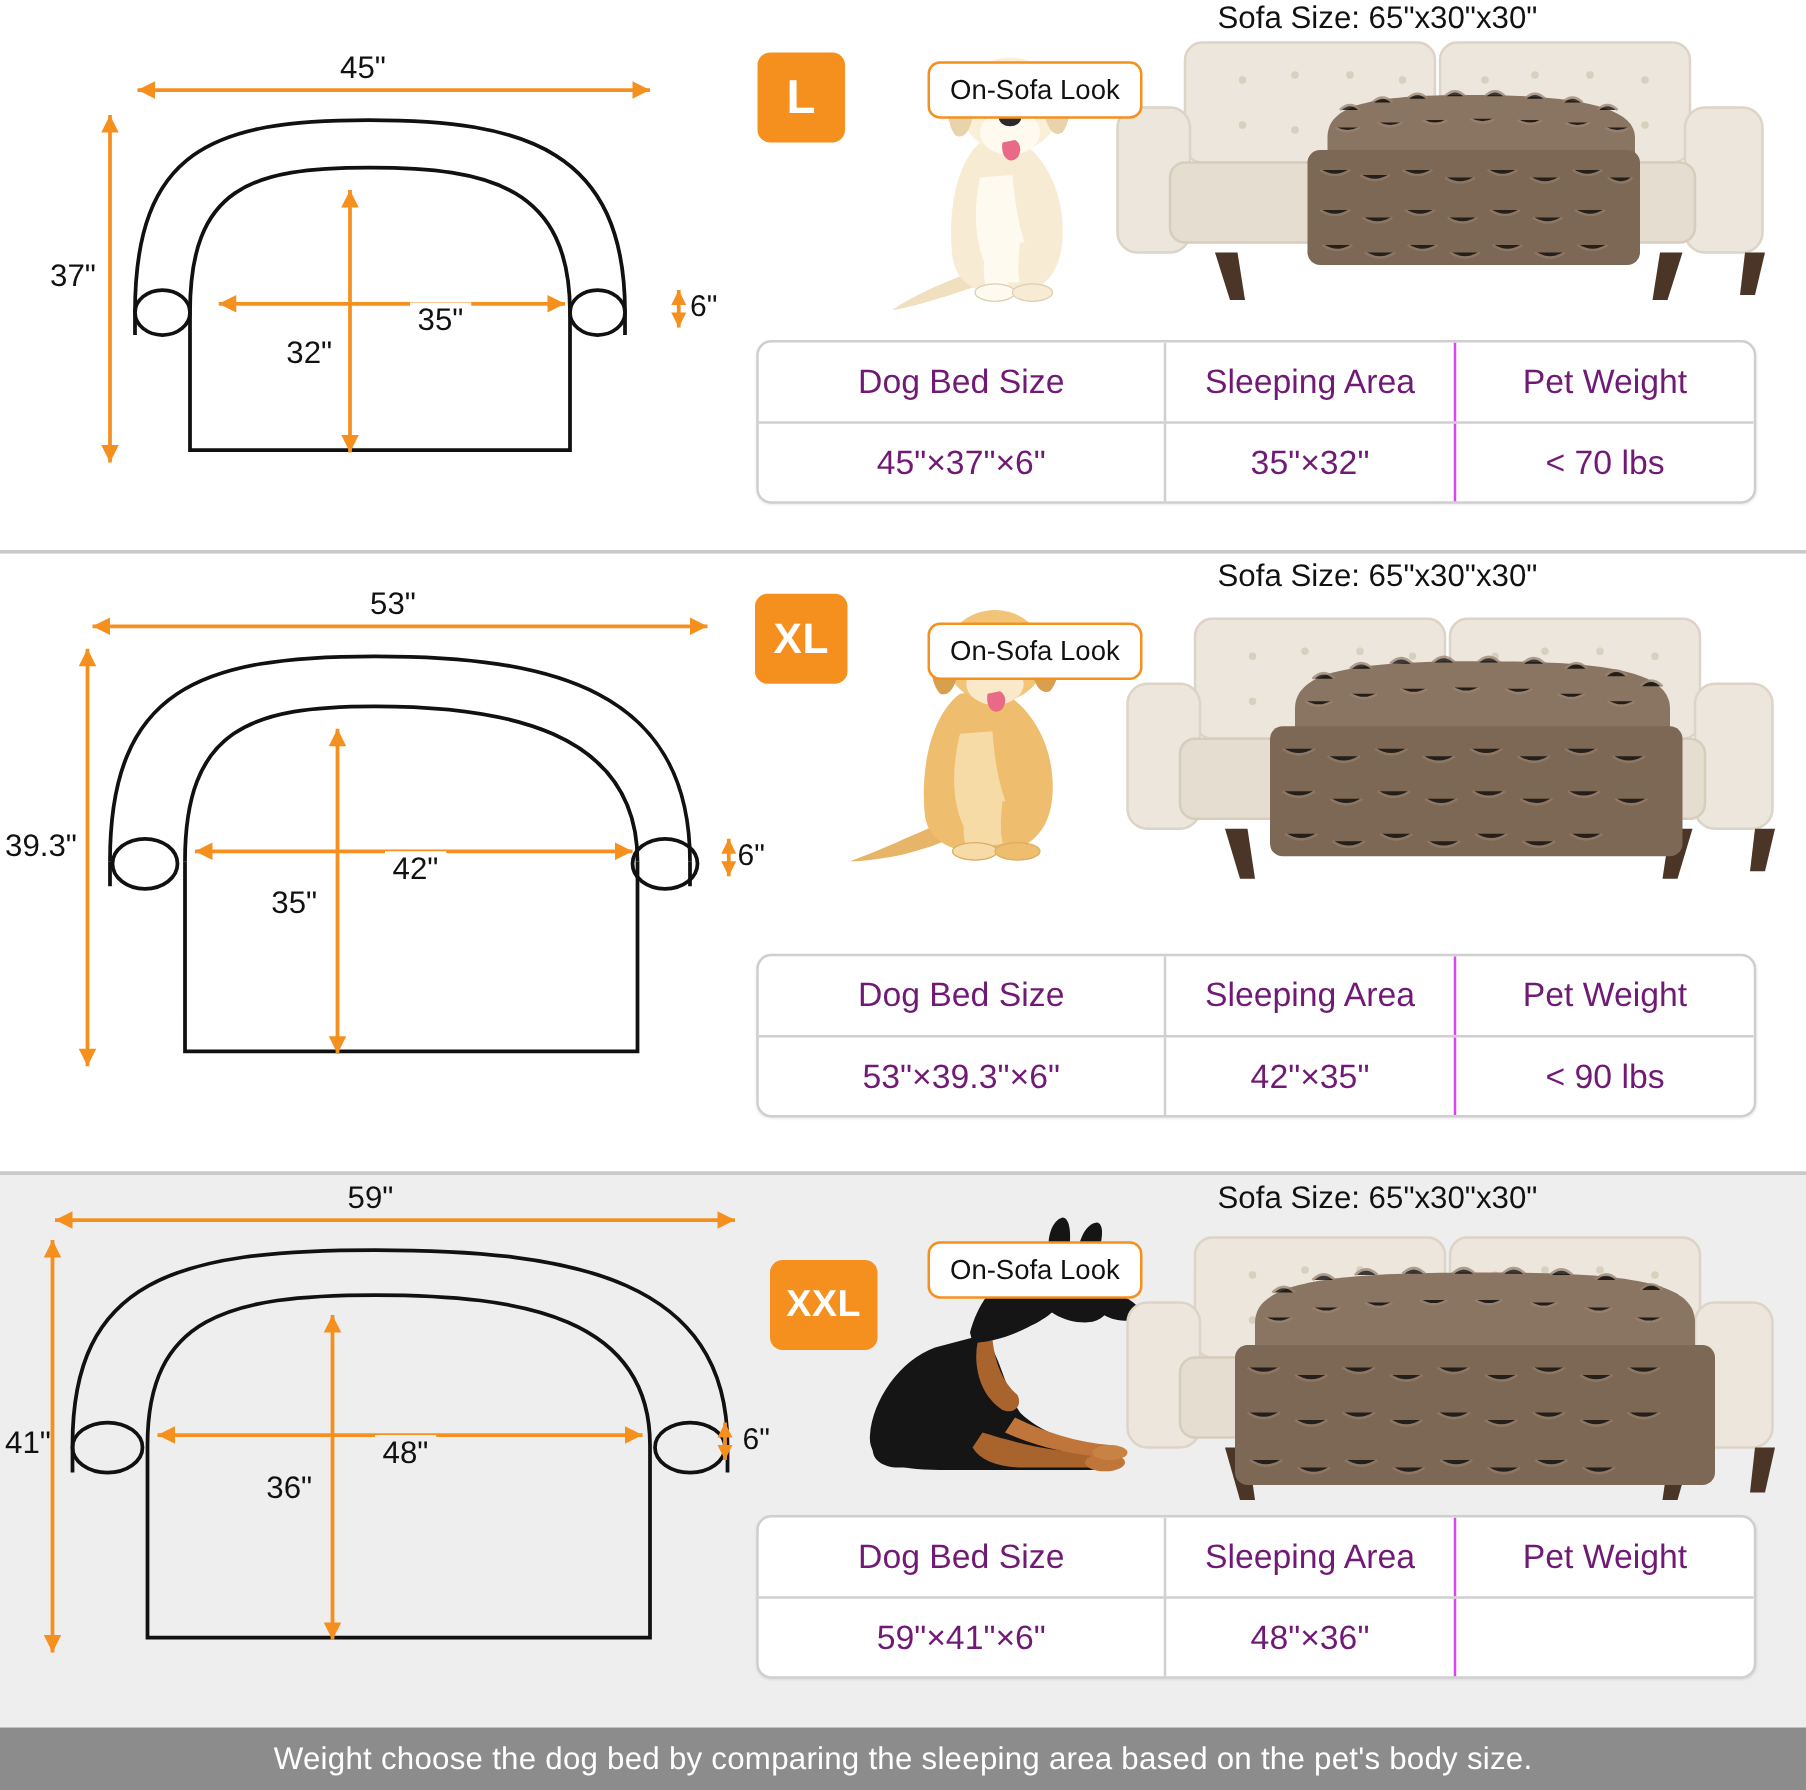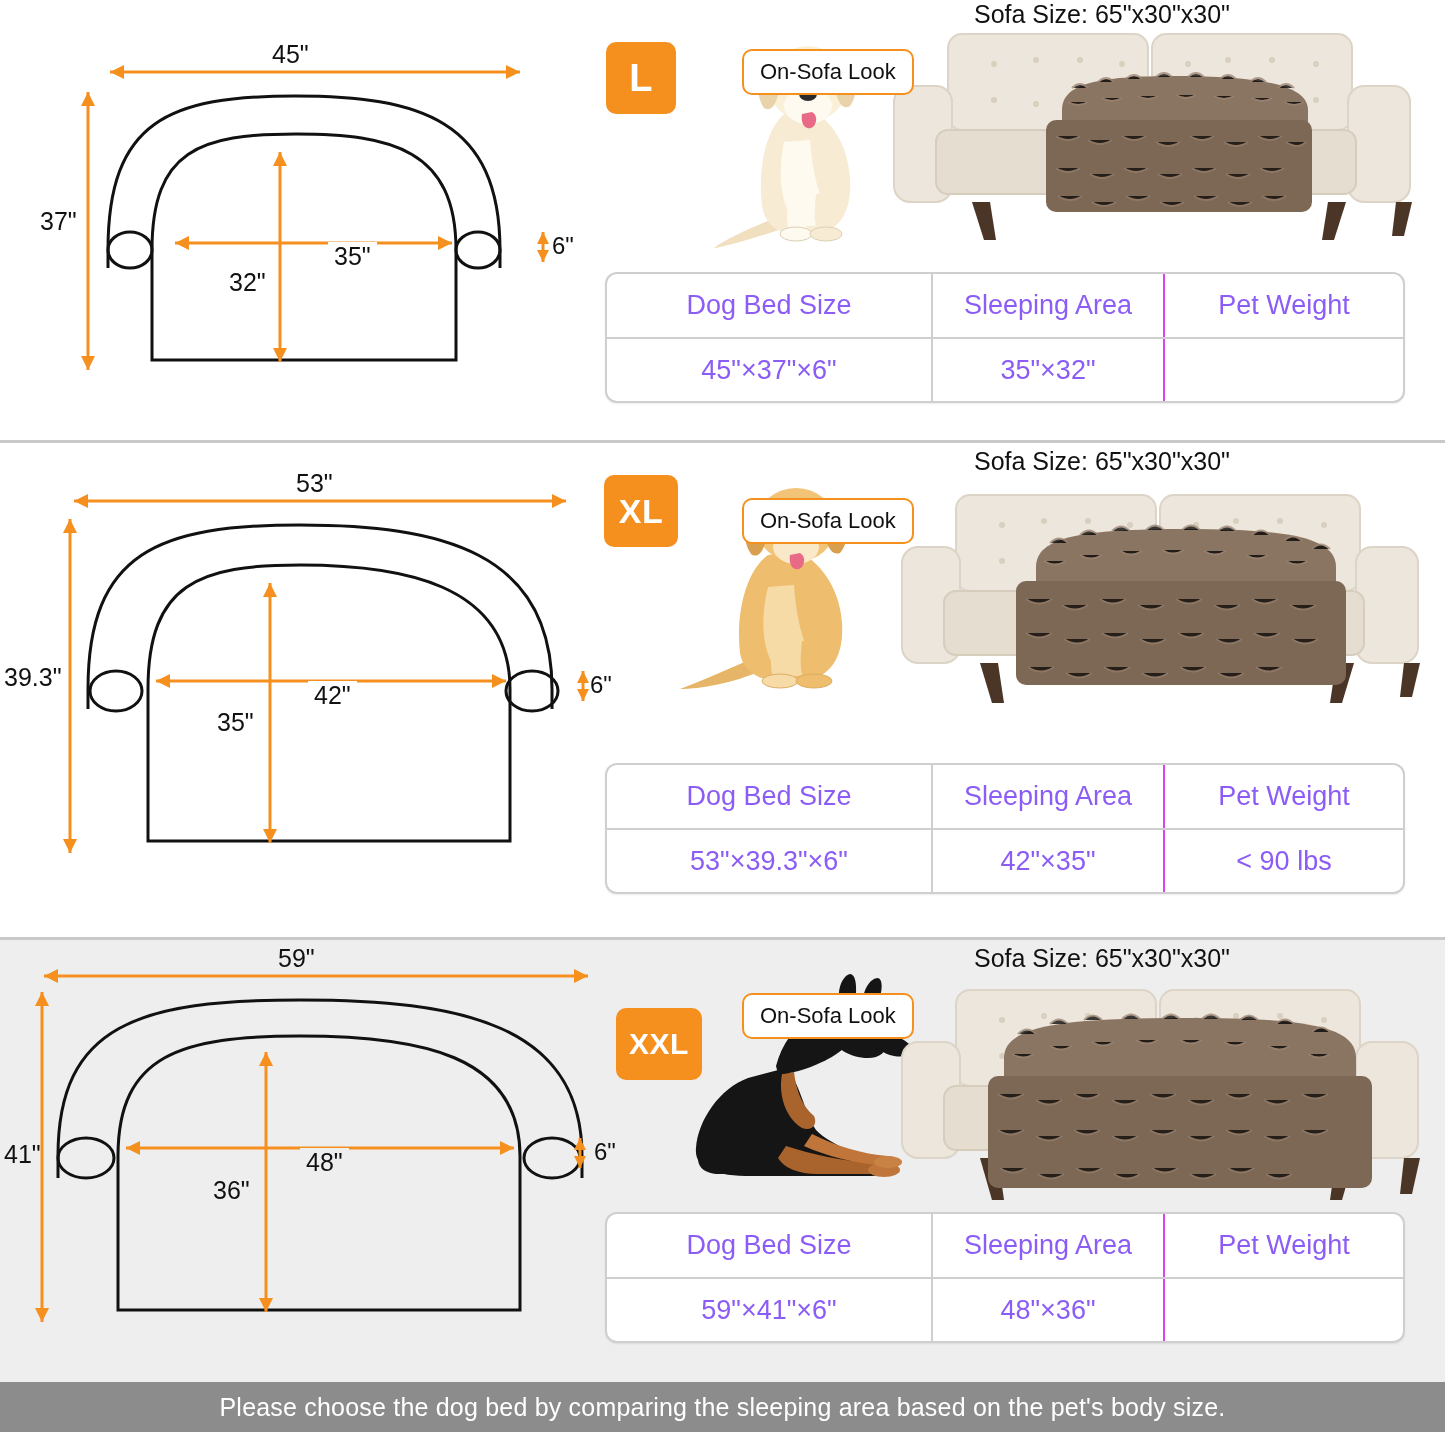--- a/index.html
+++ b/index.html
@@ -79,21 +79,21 @@
     display:flex;
     flex-direction:column;
     overflow:hidden;
     box-shadow:0 1px 2px rgba(0,0,0,0.08);
   }
   .spec-row { display:flex; flex:1; }
   .spec-row.head { border-bottom:2px solid #cfcfcf; }
   .spec-cell {
     display:flex; align-items:center; justify-content:center;
     font-size:27px;
-    color:#8b5cf6;
+    color:#701a75;
     padding:16px 6px;
     text-align:right;
   }
   .spec-cell.c1 { width:326px; border-right:2px solid #cfcfcf; }
   .spec-cell.c2 { width:232px; border-right:2px solid #d946ef; }
   .spec-cell.c3 { flex:1; }
 
   
   .footer {
     position:absolute;
@@ -285,20 +285,21 @@
 
       <div class="spec-table" style="left:9px; top:272px; width:800px; height:131px;">
         <div class="spec-row head">
           <div class="spec-cell c1">Dog Bed Size</div>
           <div class="spec-cell c2">Sleeping Area</div>
           <div class="spec-cell c3">Pet Weight</div>
         </div>
         <div class="spec-row">
           <div class="spec-cell c1">45"×37"×6"</div>
           <div class="spec-cell c2">35"×32"</div>
+          <div class="spec-cell c3">&lt; 70 lbs</div>
         </div>
       </div>
     </div>
   </div>
 
   <div class="row r2">
     <div class="leftpane">
       <div class="diagram">
         <svg width="595" height="494" viewBox="0 0 595 494">
           <path d="M88 246 C88 108 160 82 300 82 C440 82 552 108 552 246" fill="none" stroke="#111" stroke-width="3"></path>
@@ -632,14 +633,14 @@
           <div class="spec-cell c3">Pet Weight</div>
         </div>
         <div class="spec-row">
           <div class="spec-cell c1">59"×41"×6"</div>
           <div class="spec-cell c2">48"×36"</div>
         </div>
       </div>
     </div>
   </div>
 
-  <div class="footer">Please choose the dog bed by comparing the sleeping area based on the pet's body size.</div>
+  <div class="footer">Weight choose the dog bed by comparing the sleeping area based on the pet's body size.</div>
 </div>
 
 </body></html>

